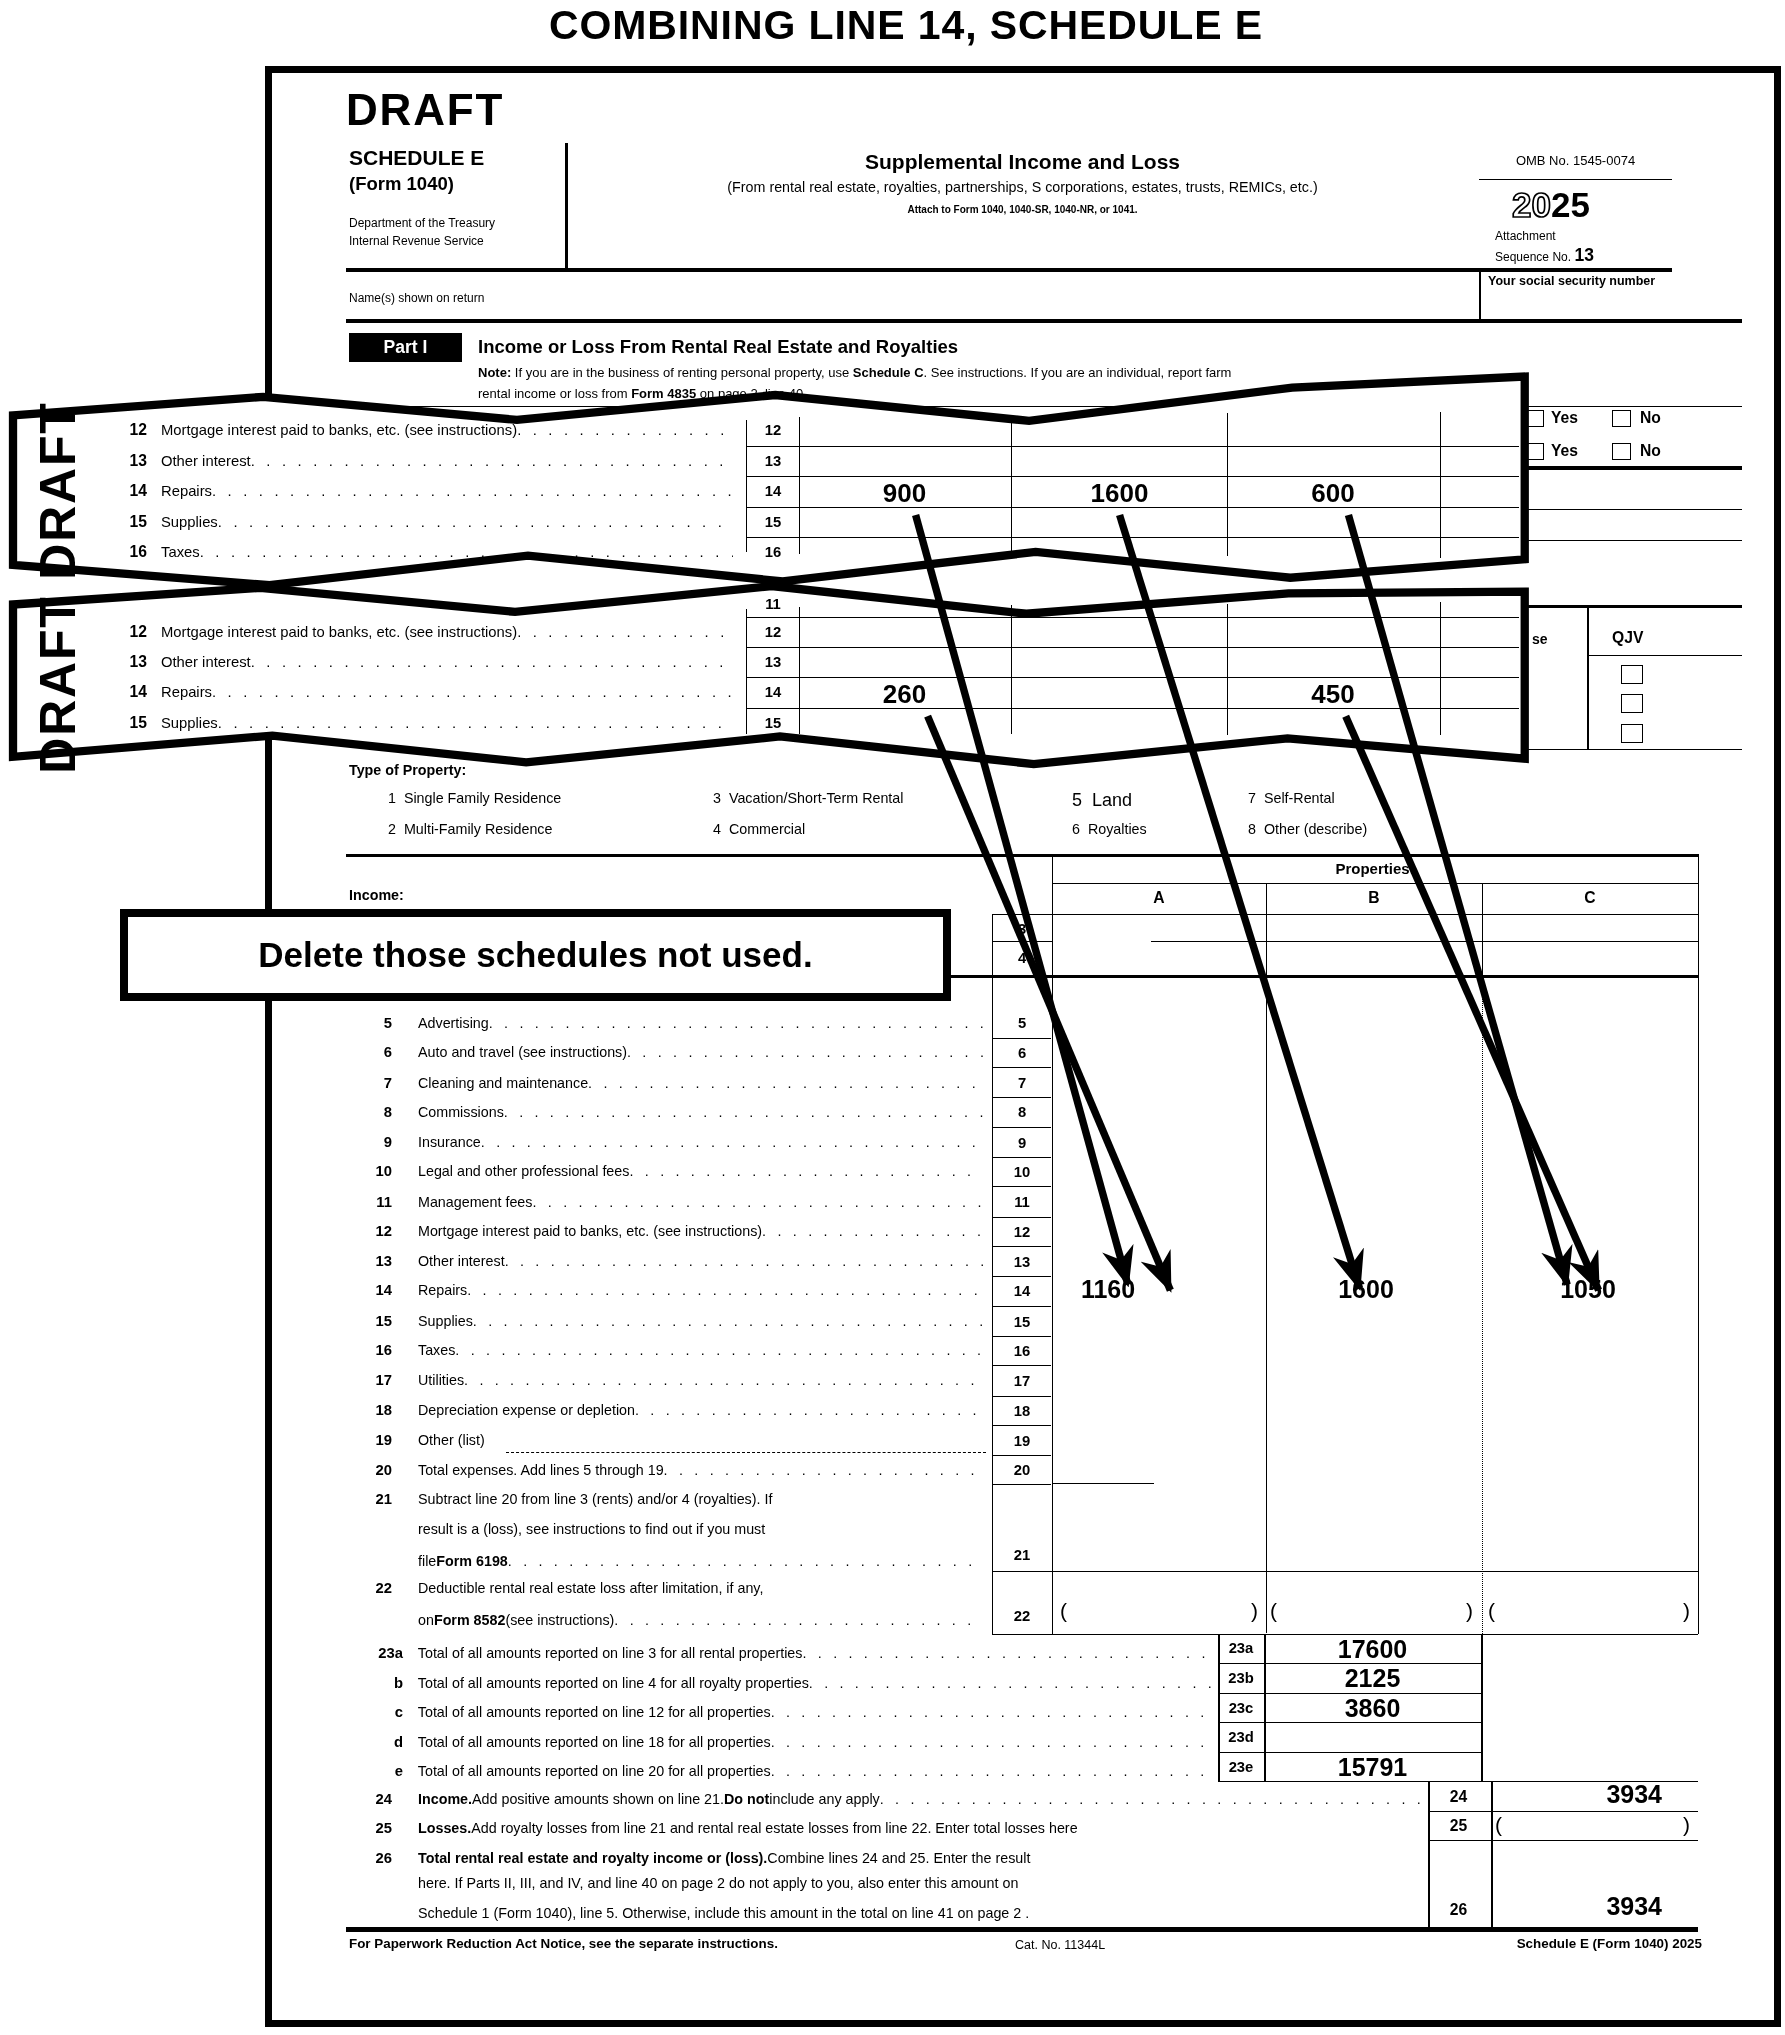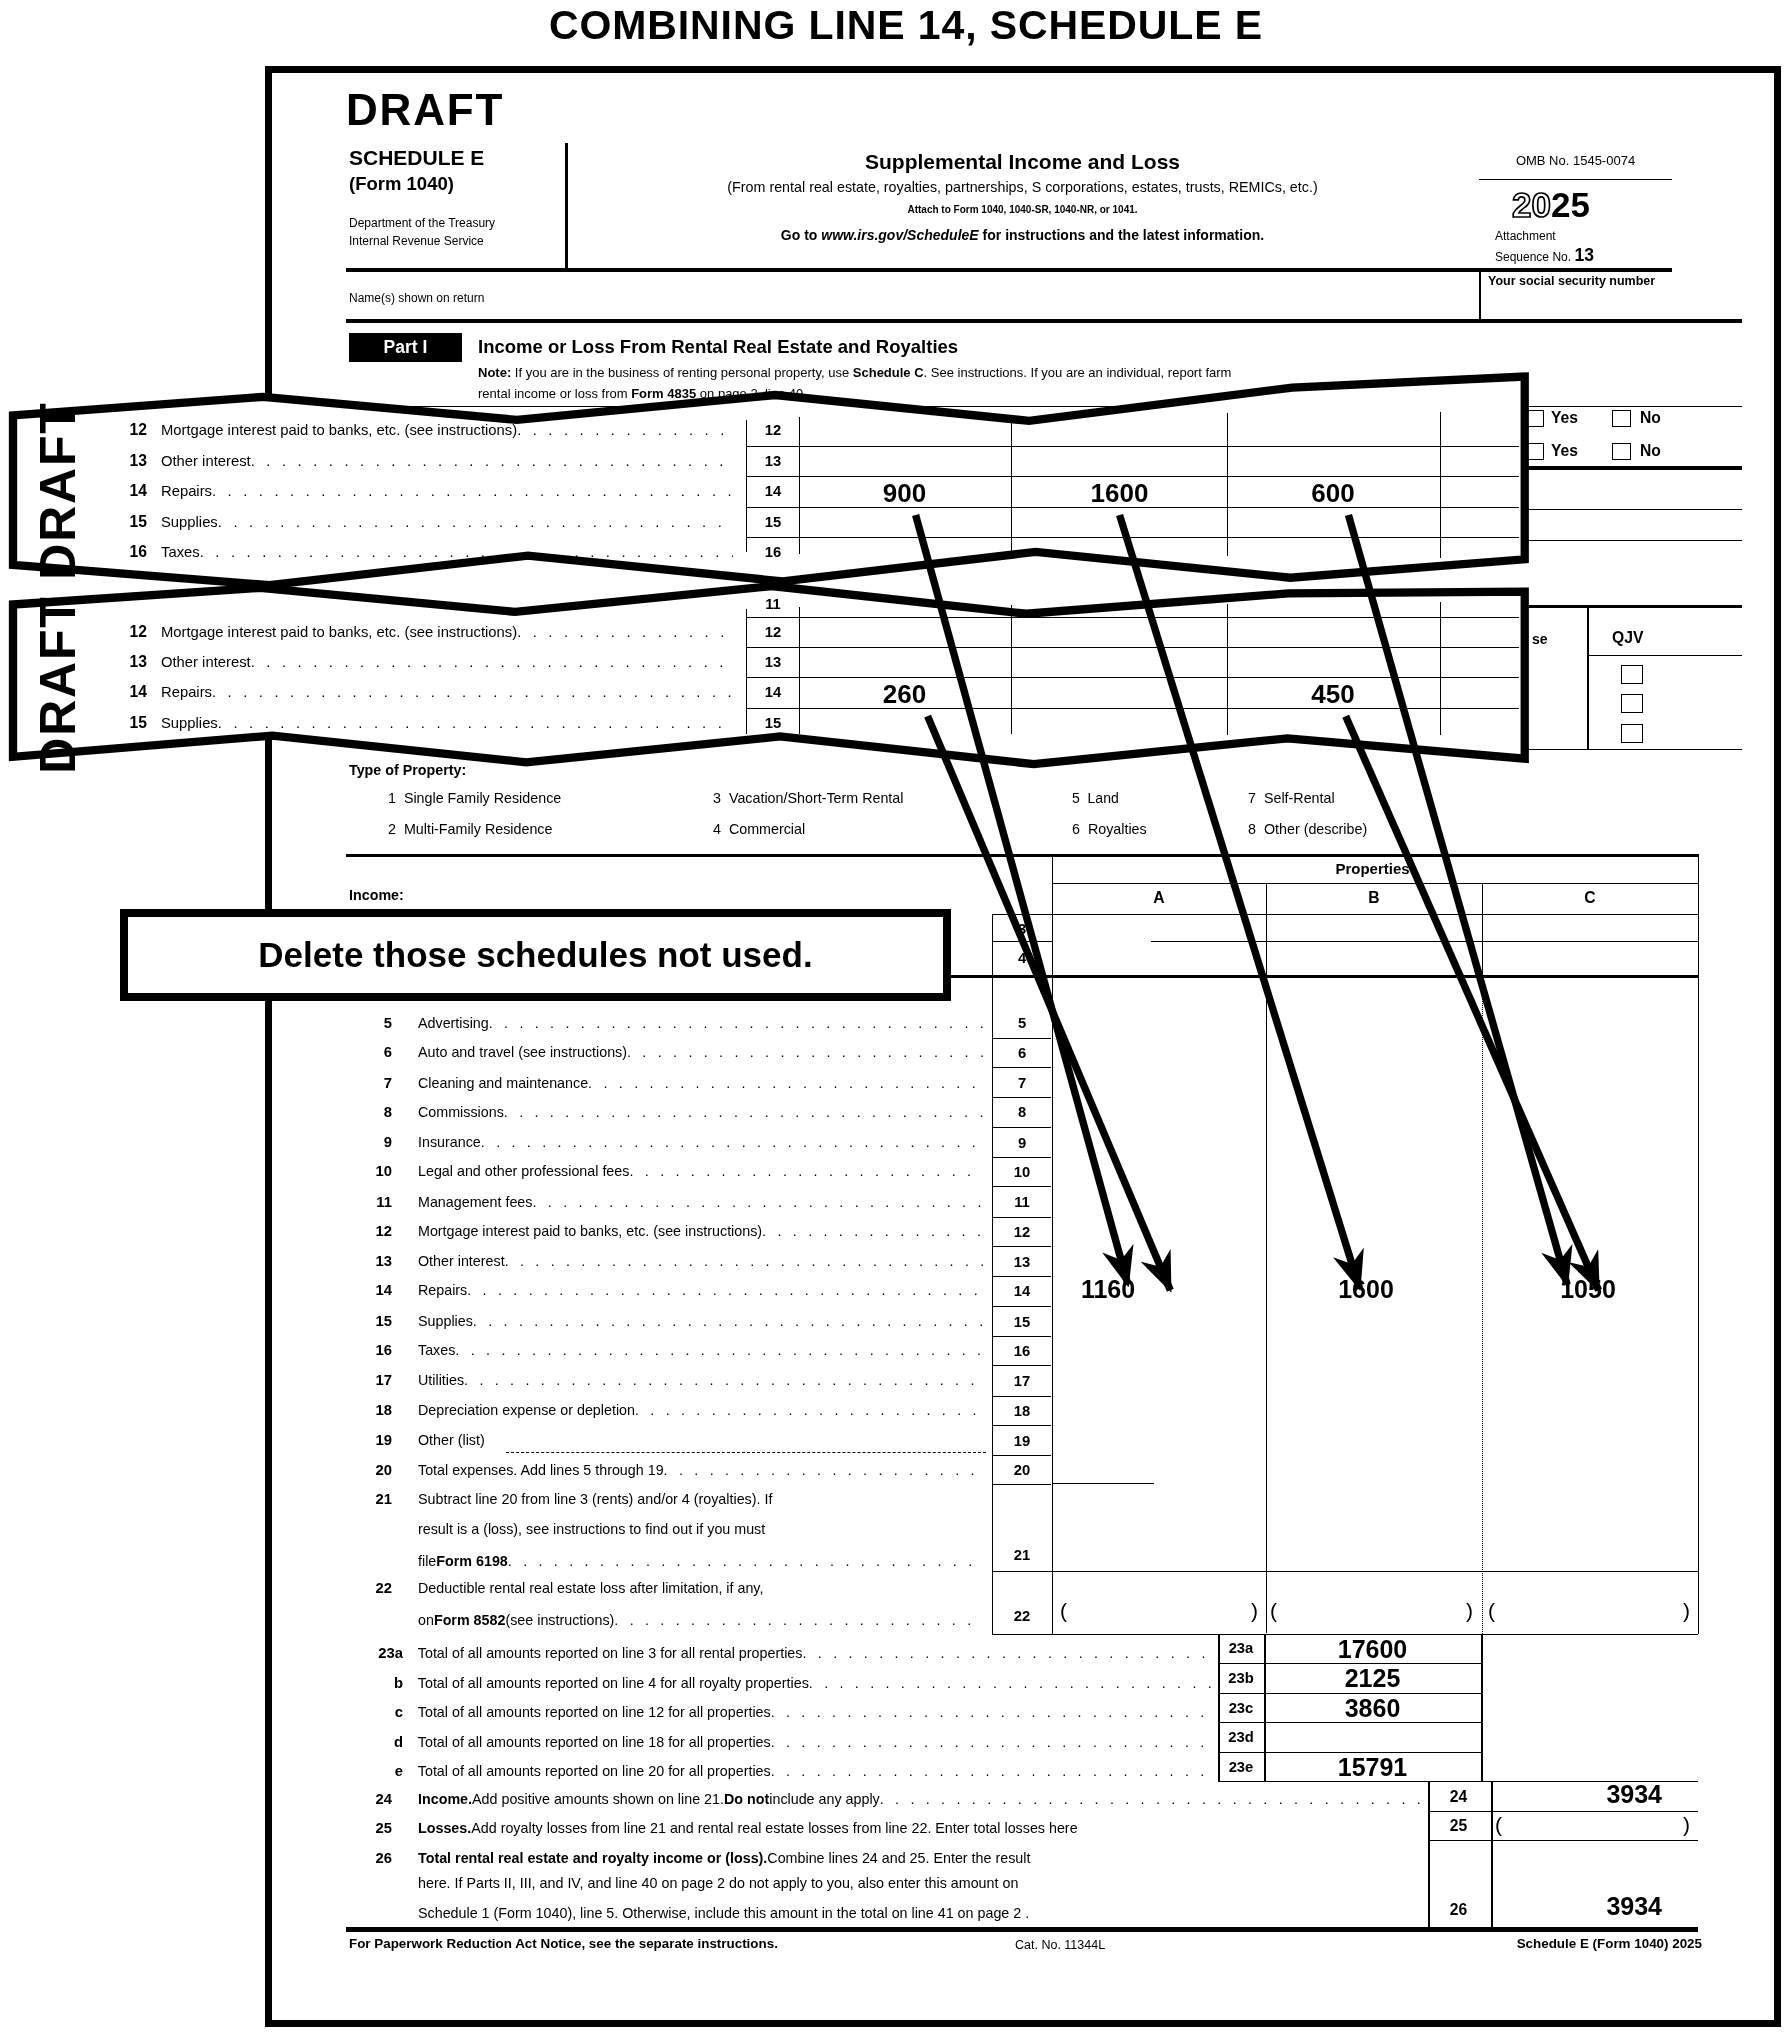--- a/index.html
+++ b/index.html
@@ -42,21 +42,20 @@
 
   <div class="vl" style="left:565px;top:143px;height:126px;width:2.8px;"></div>
   <div class="abs b" style="left:349px;top:146px;font-size:21px;">SCHEDULE E</div>
   <div class="abs b" style="left:349px;top:173px;font-size:18.5px;">(Form 1040)</div>
   <div class="abs" style="left:349px;top:216px;font-size:12px;">Department of the Treasury</div>
   <div class="abs" style="left:349px;top:234px;font-size:12px;">Internal Revenue Service</div>
 
   <div class="abs ctr" style="left:565px;top:179px;width:915px;font-size:14.3px;">(From rental real estate, royalties, partnerships, S corporations, estates, trusts, REMICs, etc.)</div>
   <div class="abs ctr b" style="left:565px;top:150px;width:915px;font-size:21px;">Supplemental Income and Loss</div>
   <div class="abs ctr b" style="left:565px;top:204px;width:915px;font-size:10px;">Attach to Form 1040, 1040-SR, 1040-NR, or 1041.</div>
-  <div class="abs ctr b" style="left:565px;top:227px;width:915px;font-size:14px;"><span>Go to </span><span class="i">www.irs.gov/ScheduleE</span><span> for instructions and the latest information.</span></div>
 
   <div class="abs" style="left:1479px;top:153px;width:193px;font-size:13px;text-align:center;">OMB No. 1545-0074</div>
   <div class="hl" style="left:1479px;top:179px;width:193px;height:1.4px;"></div>
   <div class="abs" style="left:1512px;top:185px;font-size:35px;font-weight:bold;"><span class="outline20">20</span><span>25</span></div>
   <div class="abs" style="left:1495px;top:229px;font-size:12px;">Attachment</div>
   <div class="abs" style="left:1495px;top:245px;font-size:12px;"><span>Sequence No.</span> <span class="b" style="font-size:17.5px;">13</span></div>
   <div class="hl" style="left:346px;top:268px;width:1326px;height:3.7px;"></div>
 
   <div class="abs" style="left:349px;top:276px;font-size:12px;margin-top:15px;">Name(s) shown on return</div>
   <div class="vl" style="left:1479px;top:269px;height:52px;"></div>
@@ -89,21 +88,21 @@
   <div class="cb cbt" style="left:1621px;top:665px;width:22px;height:18.5px;"></div>
   <div class="cb cbt" style="left:1621px;top:694px;width:22px;height:18.5px;"></div>
   <div class="cb cbt" style="left:1621px;top:724px;width:22px;height:18.5px;"></div>
   <div class="hl" style="left:1528px;top:749px;width:214px;height:1.4px;"></div>
 
   <div class="abs b" style="left:349px;top:762px;font-size:14.3px;">Type of Property:</div>
   <div class="abs" style="left:388px;top:790px;font-size:14.3px;"><span>1</span>&nbsp;&nbsp;<span>Single Family Residence</span></div>
   <div class="abs" style="left:388px;top:821px;font-size:14.3px;"><span>2</span>&nbsp;&nbsp;<span>Multi-Family Residence</span></div>
   <div class="abs" style="left:713px;top:790px;font-size:14.3px;"><span>3</span>&nbsp;&nbsp;<span>Vacation/Short-Term Rental</span></div>
   <div class="abs" style="left:713px;top:821px;font-size:14.3px;"><span>4</span>&nbsp;&nbsp;<span>Commercial</span></div>
-  <div class="abs" style="left:1072px;top:790px;font-size:14px;"><span>5</span>&nbsp;&nbsp;<span>Land</span></div>
+  <div class="abs" style="left:1072px;top:790px;font-size:18px;"><span>5</span>&nbsp;&nbsp;<span>Land</span></div>
   <div class="abs" style="left:1072px;top:821px;font-size:14.3px;"><span>6</span>&nbsp;&nbsp;<span>Royalties</span></div>
   <div class="abs" style="left:1248px;top:790px;font-size:14.3px;"><span>7</span>&nbsp;&nbsp;<span>Self-Rental</span></div>
   <div class="abs" style="left:1248px;top:821px;font-size:14.3px;"><span>8</span>&nbsp;&nbsp;<span>Other (describe)</span></div>
   <div class="hl" style="left:346px;top:854px;width:1352px;height:3.2px;"></div>
 
   <div class="abs ctr b" style="left:1052px;top:860px;width:646px;font-size:15px;">Properties:</div>
   <div class="hl" style="left:1052px;top:883px;width:646px;height:1.4px;"></div>
   <div class="abs ctr b" style="left:1052px;top:889px;width:214px;font-size:15.7px;">A</div>
   <div class="abs ctr b" style="left:1266px;top:889px;width:216px;font-size:15.7px;">B</div>
   <div class="abs ctr b" style="left:1482px;top:889px;width:216px;font-size:15.7px;">C</div>

